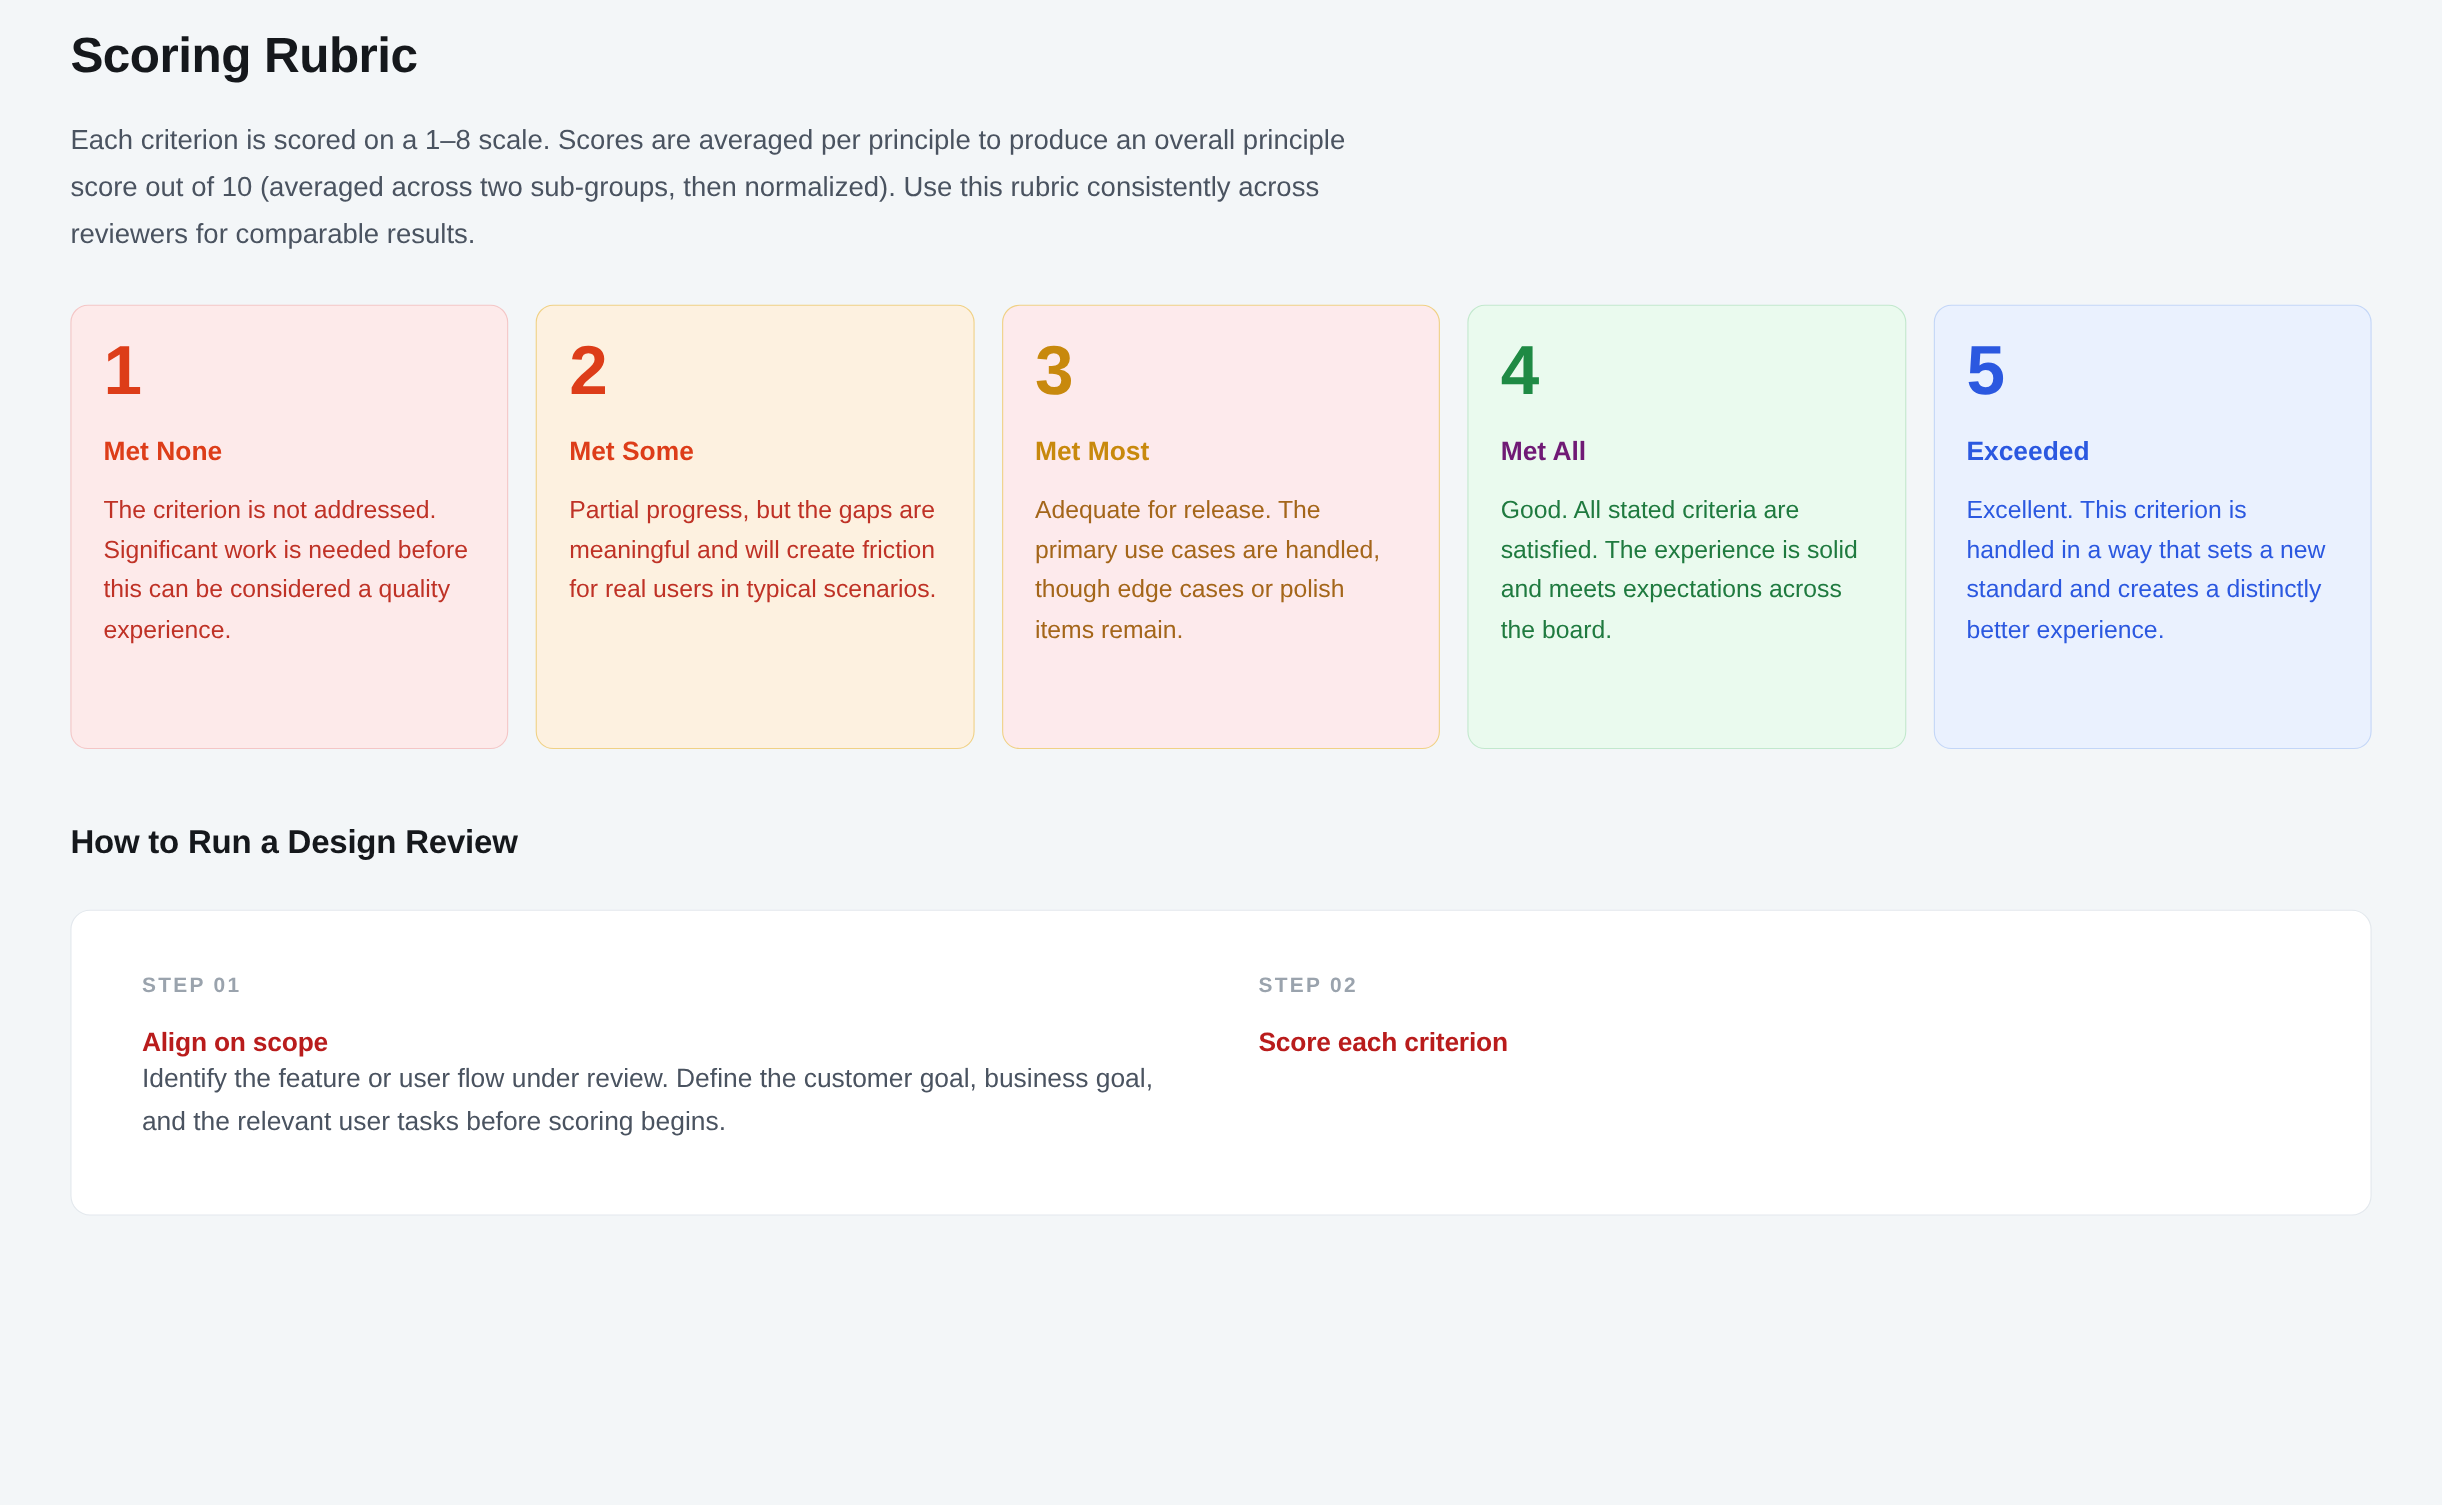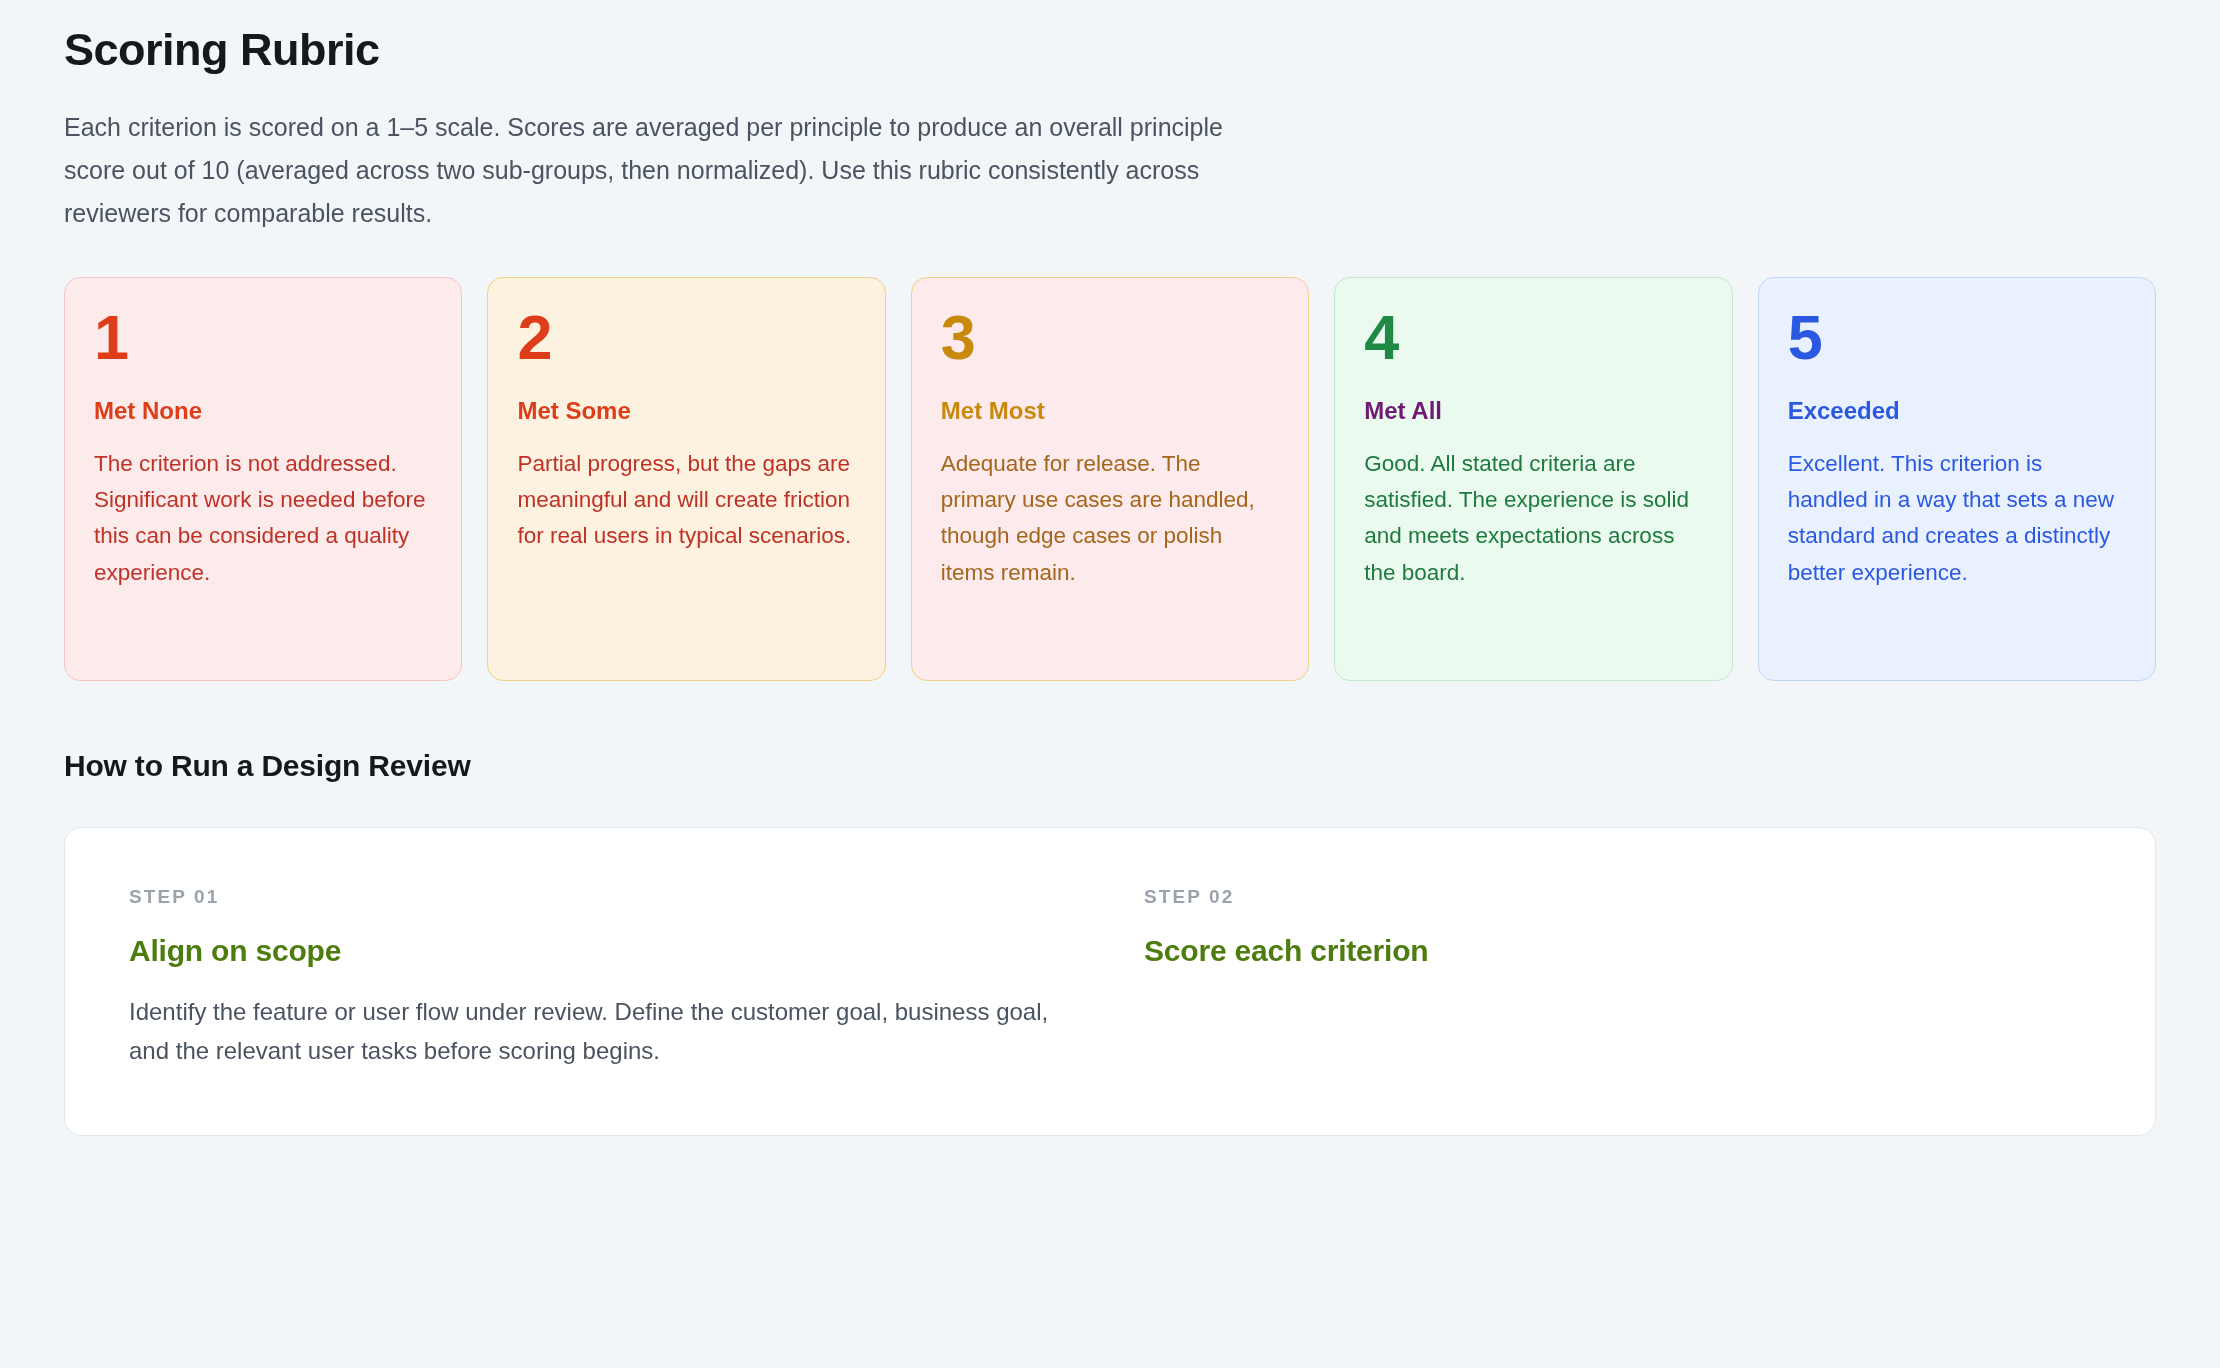--- a/index.html
+++ b/index.html
@@ -89,40 +89,39 @@
     flex: 1 1 0;
   }
   .step-eyebrow {
     font-size: 19px;
     font-weight: bold;
     letter-spacing: 2.1px;
     color: #9aa3ad;
     margin-bottom: 26px;
   }
   .step-title {
-    font-size: 30px;
+    font-size: 24px;
     font-weight: bold;
-    color: #4d7c0f;
-    margin-bottom: 25px;
+    color: #b91c1c;
     letter-spacing: -0.2px;
   }
   .step-desc {
     font-size: 24px;
     line-height: 1.62;
     color: #4a5360;
   }
 </style>
 </head>
 <body>
 
 <div class="page">
 
   <h1 class="page-title">Scoring Rubric</h1>
 
-  <p class="intro">Each criterion is scored on a 1–5 scale. Scores are averaged per principle to produce an overall principle score out of 10 (averaged across two sub-groups, then normalized). Use this rubric consistently across reviewers for comparable results.</p>
+  <p class="intro">Each criterion is scored on a 1–8 scale. Scores are averaged per principle to produce an overall principle score out of 10 (averaged across two sub-groups, then normalized). Use this rubric consistently across reviewers for comparable results.</p>
 
   <div class="rubric-row">
 
     <div class="rubric-card" style="background: rgb(253, 234, 234); border-color: rgb(244, 198, 198);">
       <div class="rubric-score" style="color: rgb(221, 61, 25);">1</div>
       <div class="rubric-label" style="color: rgb(221, 61, 25);">Met None</div>
       <div class="rubric-desc" style="color: rgb(191, 50, 38);">The criterion is not addressed. Significant work is needed before this can be considered a quality experience.</div>
     </div>
 
     <div class="rubric-card" style="background: rgb(253, 241, 224); border-color: rgb(240, 209, 133);">

